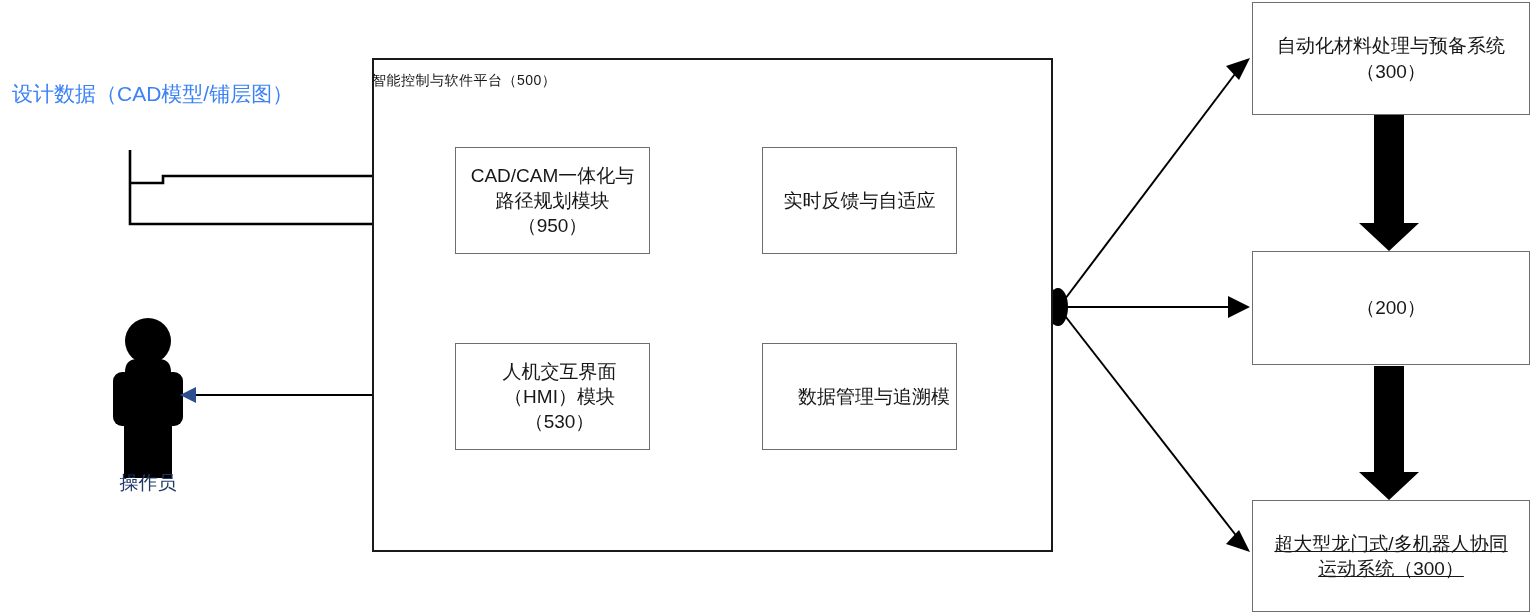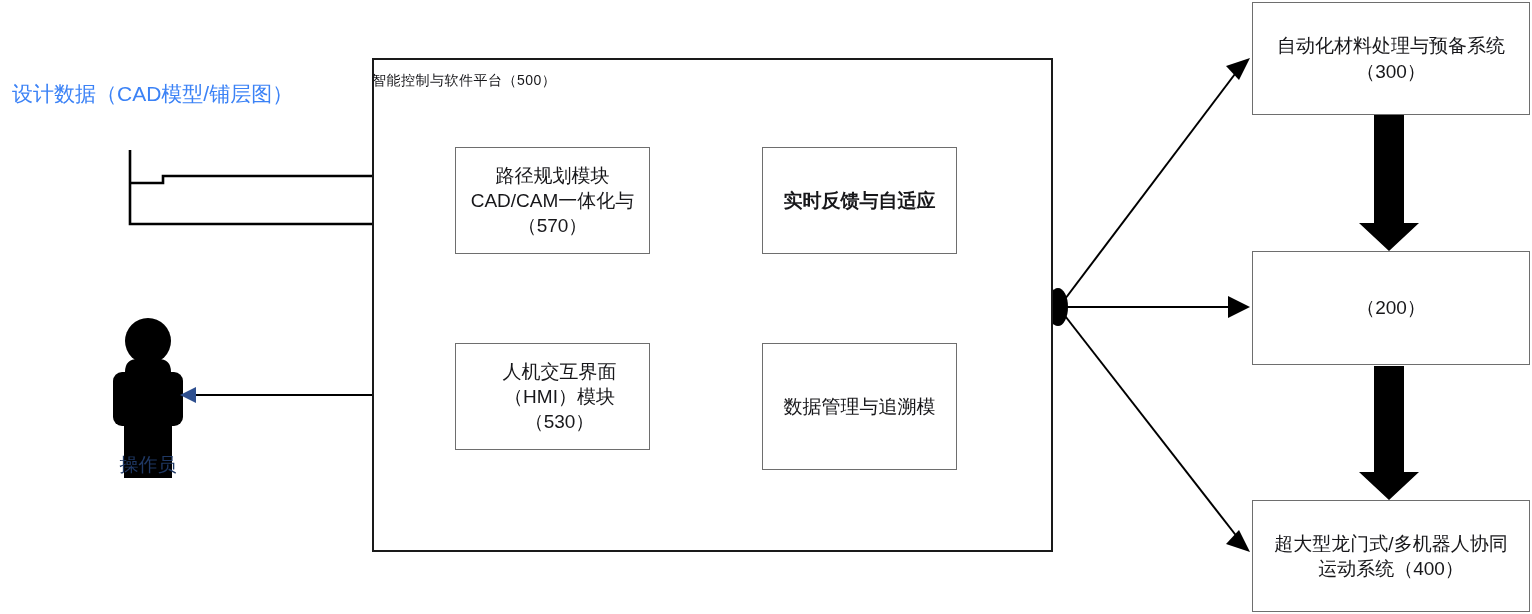--- a/index.html
+++ b/index.html
@@ -217,71 +217,71 @@
                L 1374 472
                Z"></path>
     </g>
 
   </svg>
 
   <div class="free-text" style="left:12px; top:80px; width:290px;">
     <span>设计数据（CAD模型/铺层图）</span>
   </div>
 
-  <div class="actor-label" style="left:98px; top:452px; width:100px;">
+  <div class="actor-label" style="left:98px; top:470px; width:100px;">
     <span>操作员</span>
   </div>
 
   <div class="node outer-box" style="left:372px; top:58px; width:681px; height:494px; display:block;"></div>
 
   <div class="platform-title" style="left:372px; top:72px; width:681px;">
     <span>智能控制与软件平台（500）</span>
   </div>
 
   <div class="node inner-box module-text" style="left:455px; top:147px; width:195px; height:107px;">
     <div>
+      <div>CAD/CAM一体化与</div>
       <div>路径规划模块</div>
-      <div>CAD/CAM一体化与</div>
-      <div>（570）</div>
-    </div>
-  </div>
-
-  <div class="node inner-box module-text" style="left:762px; top:147px; width:195px; height:107px;font-weight:bold;">
+      <div>（950）</div>
+    </div>
+  </div>
+
+  <div class="node inner-box module-text" style="left:762px; top:147px; width:195px; height:107px;">
     <div>
       <div>实时反馈与自适应</div>
     </div>
   </div>
 
   <div class="node inner-box module-text" style="left:455px; top:343px; width:195px; height:107px;padding-left:20px;">
     <div>
       <div>人机交互界面</div>
       <div>（HMI）模块</div>
       <div>（530）</div>
     </div>
   </div>
 
-  <div class="node inner-box module-text" style="left:762px; top:343px; width:195px; height:127px;">
+  <div class="node inner-box module-text" style="left:762px; top:343px; width:195px; height:107px;justify-content:flex-end;">
     <div>
       <div>数据管理与追溯模</div>
     </div>
   </div>
 
   <div class="node right-box right-text" style="left:1252px; top:2px; width:278px; height:113px;">
     <div>
       <div>自动化材料处理与预备系统</div>
       <div>（300）</div>
     </div>
   </div>
 
   <div class="node right-box right-text" style="left:1252px; top:251px; width:278px; height:114px;">
     <div>
       <div>（200）</div>
     </div>
   </div>
 
-  <div class="node right-box right-text" style="left:1252px; top:500px; width:278px; height:112px;">
+  <div class="node right-box right-text" style="left:1252px; top:500px; width:278px; height:112px;text-decoration:underline;">
     <div>
       <div>超大型龙门式/多机器人协同</div>
-      <div>运动系统（400）</div>
+      <div>运动系统（300）</div>
     </div>
   </div>
 
 </div>
 
 </body></html>

